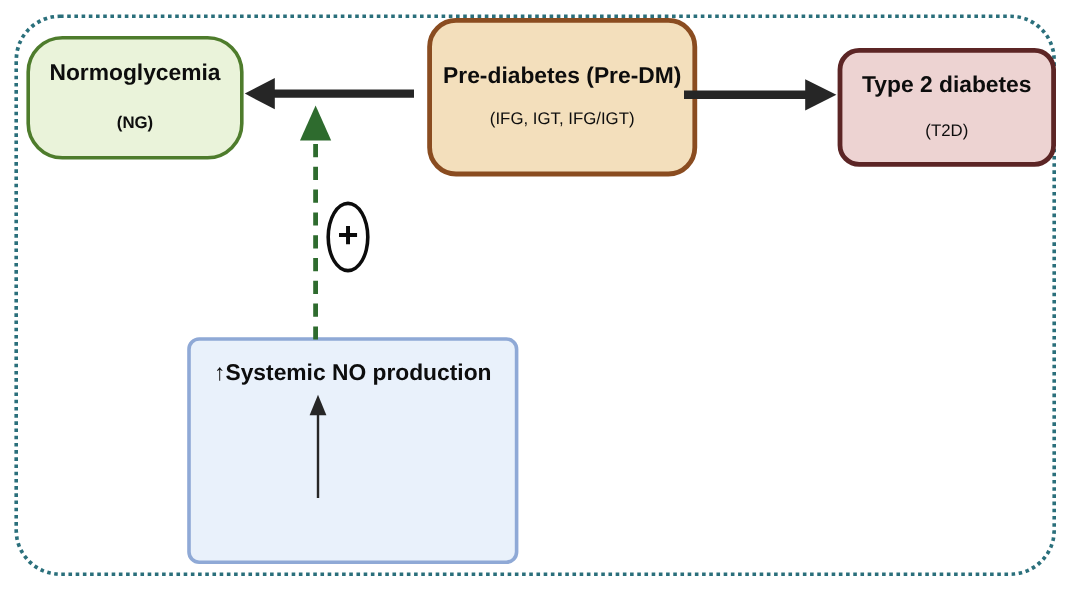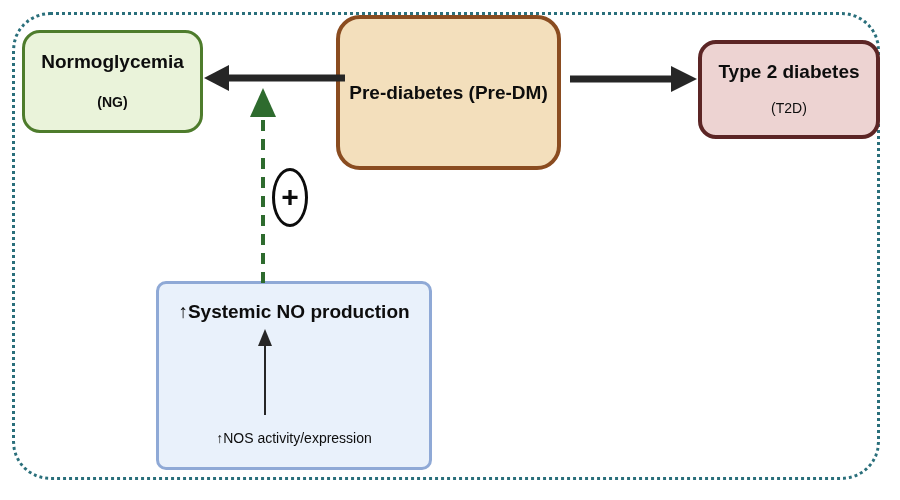--- a/index.html
+++ b/index.html
@@ -35,27 +35,27 @@
     text-align: center;
     color: var(--text);
   }
   .box .line1 { font-weight: bold; font-size: 19px; line-height: 26px; }
   .box .line2 { font-size: 14px; line-height: 26px; }
 
   .box-ng {
     left: 22px; top: 30px; width: 181px; height: 103px;
     background: var(--ng_fill);
     border: 3px solid var(--ng_border);
-    border-radius: 18px;
+    border-radius: 30px;
     row-gap: 14px;
   }
   .box-ng .line2 { font-weight: bold; }
 
   .box-predm {
-    left: 336px; top: 15px; width: 225px; height: 155px;
+    left: 356px; top: 15px; width: 225px; height: 132px;
     background: var(--predm_fill);
     border: 4px solid var(--predm_border);
     border-radius: 24px;
     row-gap: 8px;
   }
 
   .box-t2d {
     left: 698px; top: 40px; width: 182px; height: 99px;
     background: var(--t2d_fill);
     border: 4px solid var(--t2d_border);
@@ -122,30 +122,30 @@
 
   <div class="outer-border"></div>
 
   <div class="box box-ng">
     <div class="line1">Normoglycemia</div>
     <div class="line2">(NG)</div>
   </div>
 
   <div class="box box-predm">
     <div class="line1">Pre-diabetes (Pre-DM)</div>
+    <div class="line2">(IFG, IGT, IFG/IGT)</div>
   </div>
 
   <div class="box box-t2d">
     <div class="line1">Type 2 diabetes</div>
     <div class="line2">(T2D)</div>
   </div>
 
   <div class="box box-no">
     <div class="line1">↑Systemic NO production</div>
-    <div class="line2">↑NOS activity/expression</div>
   </div>
 
   <svg class="overlay" viewBox="0 0 900 500">
     <g>
       <line class="black-shaft" x1="345" y1="78" x2="227" y2="78"></line>
       <polygon class="black-head" points="204,78 229,65 229,91"></polygon>
     </g>
     <g>
       <line class="black-shaft" x1="570" y1="79" x2="672" y2="79"></line>
       <polygon class="black-head" points="697,79 671,66 671,92"></polygon>

